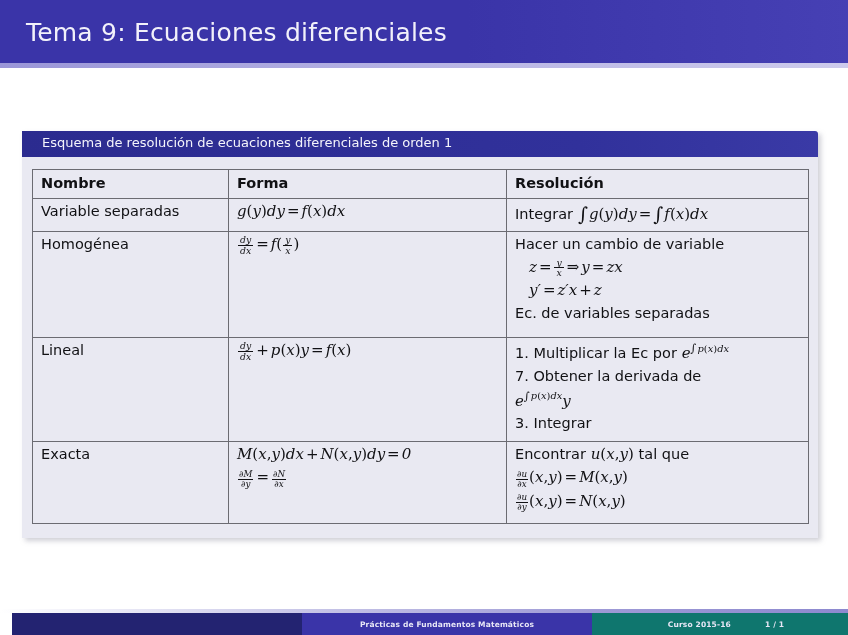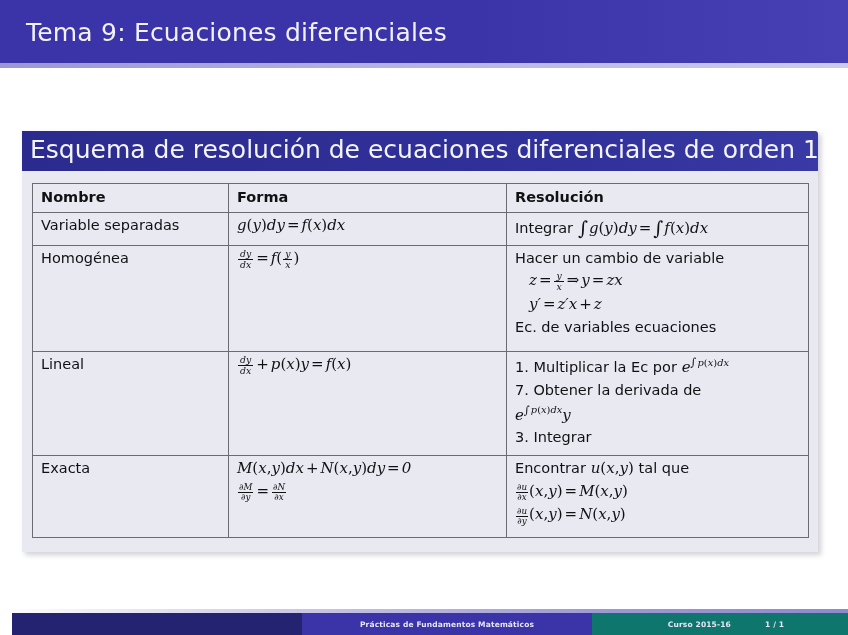--- a/index.html
+++ b/index.html
@@ -55,22 +55,22 @@
     position: absolute;
     left: 22px;
     top: 131px;
     width: 796px;
     box-shadow: 3px 3px 5px rgba(120,120,140,0.35);
   }
   #block-title {
     background: #2d2d92;
     background: linear-gradient(to right, #2b2b8f 0%, #31319b 70%, #3a3aa6 100%);
     color: #f4f4fb;
-    font-size: 25px;
-    padding: 5px 0 6px 8px;
+    font-size: 13px;
+    padding: 5px 0 6px 20px;
     line-height: 1.15;
     border-top-right-radius: 3px;
     white-space: nowrap;
     font-family: "DejaVu Sans", sans-serif;
   }
   #block-body {
     background: #e9e9f2;
     padding: 12px 10px 14px 10px;
   }
 
@@ -239,21 +239,21 @@
 
         <tr class="row-homo">
           <td>Homogénea</td>
           <td>
             <span class="math"><span class="frac"><span class="num"><span>d</span><span>y</span></span><span class="den"><span>d</span><span>x</span></span></span><span class="op">=</span><span>f</span><span class="up">(</span><span class="frac"><span class="num">y</span><span class="den">x</span></span><span class="up">)</span></span>
           </td>
           <td>
             <span class="line txt">Hacer un cambio de variable</span>
             <span class="line indent math"><span>z</span><span class="op">=</span><span class="frac"><span class="num">y</span><span class="den">x</span></span><span class="op">⇒</span><span>y</span><span class="op">=</span><span>zx</span></span>
             <span class="line indent math"><span>y′</span><span class="op">=</span><span>z′</span><span>x</span><span class="op">+</span><span>z</span></span>
-            <span class="line txt">Ec. de variables ecuaciones</span>
+            <span class="line txt">Ec. de variables separadas</span>
           </td>
         </tr>
 
         <tr class="row-lin">
           <td>Lineal</td>
           <td>
             <span class="math"><span class="frac"><span class="num"><span>d</span><span>y</span></span><span class="den"><span>d</span><span>x</span></span></span><span class="op">+</span><span>p</span><span class="up">(</span><span>x</span><span class="up">)</span><span>y</span><span class="op">=</span><span>f</span><span class="up">(</span><span>x</span><span class="up">)</span></span>
           </td>
           <td>
             <span class="line math"><span class="txt">1. Multiplicar la Ec por</span>&nbsp;<span>e</span><span class="sup"><span class="intg">∫</span><span>p</span><span class="up">(</span><span>x</span><span class="up">)</span><span>dx</span></span></span>

